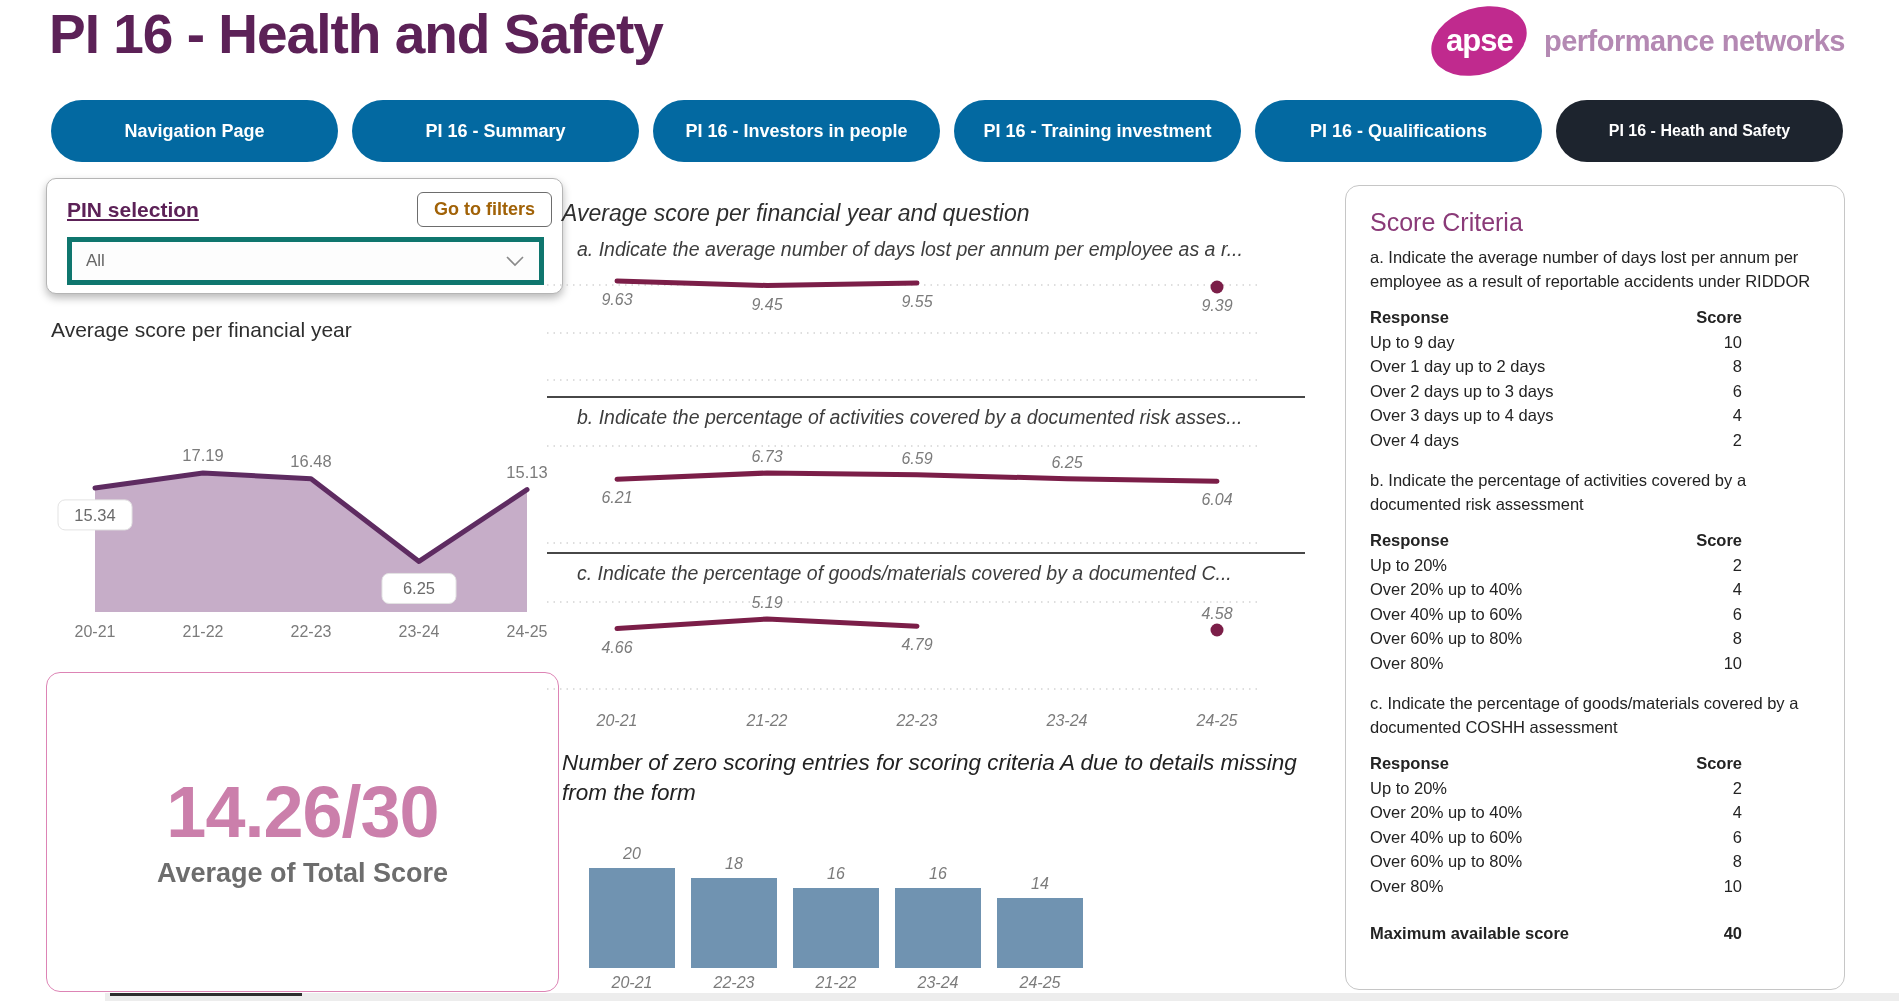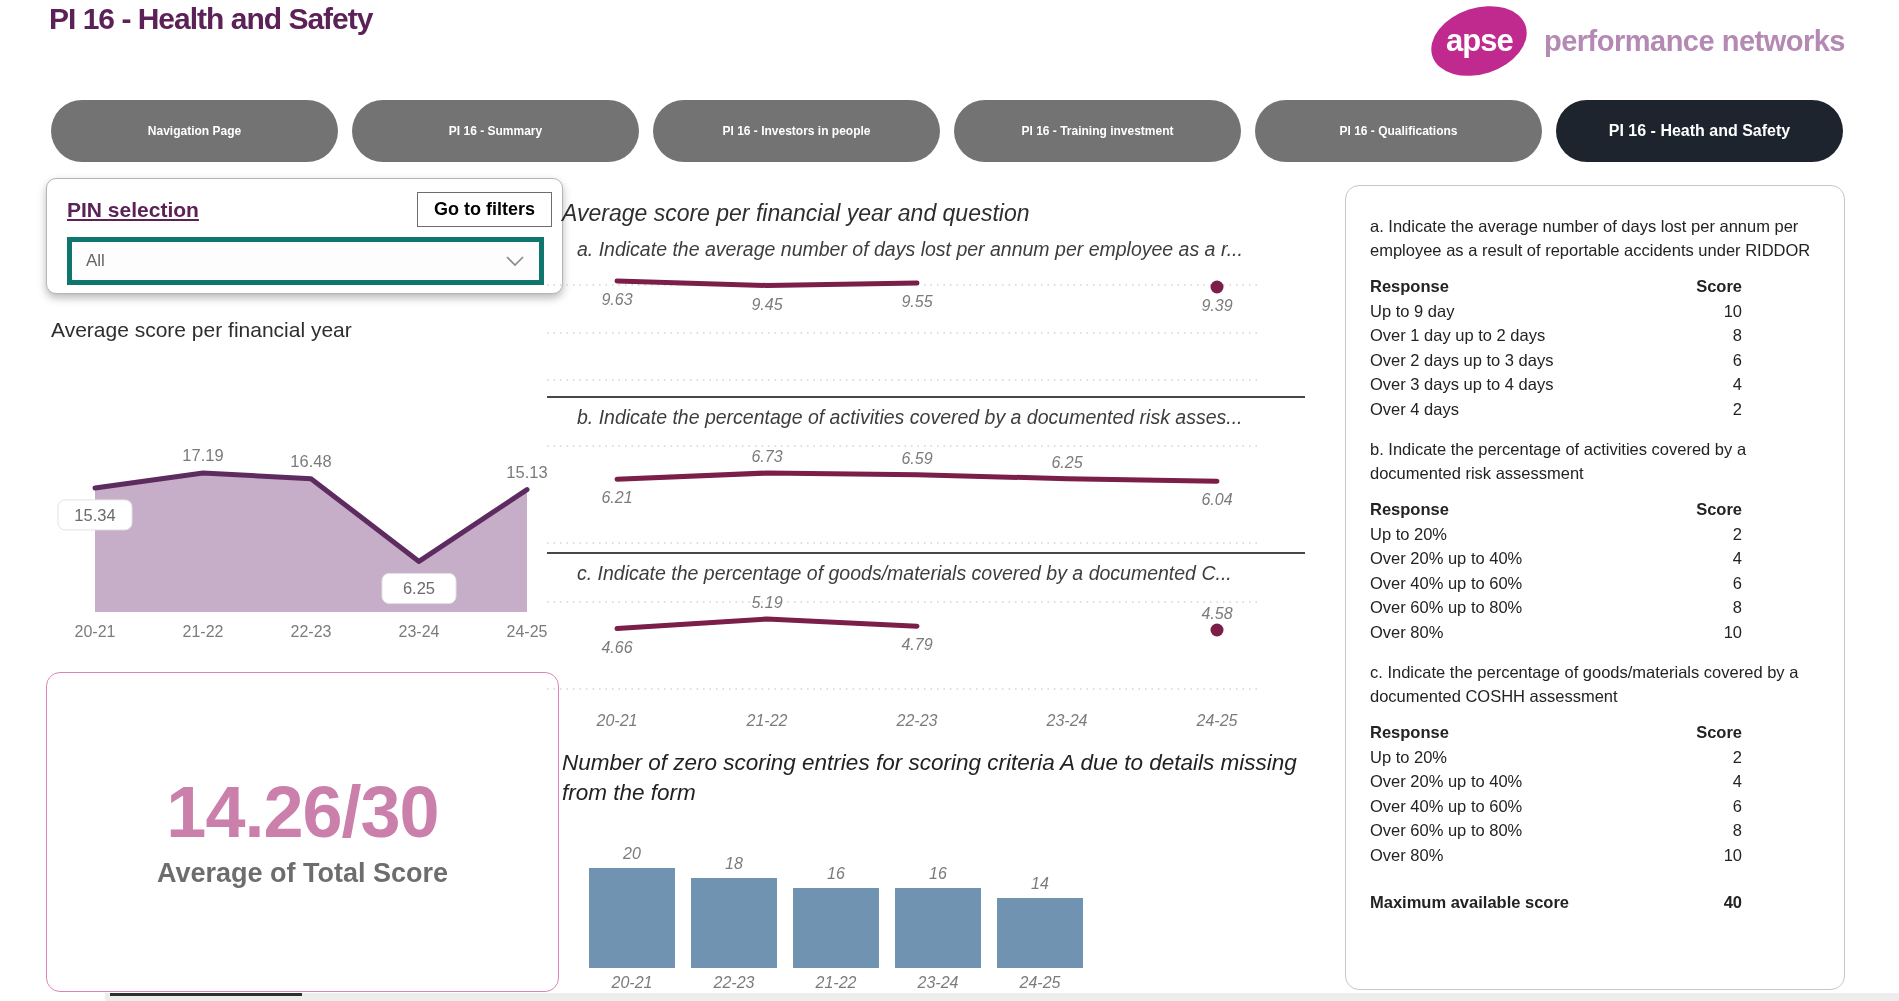--- a/index.html
+++ b/index.html
@@ -3,50 +3,50 @@
 <meta charset="utf-8">
 <style>
   html,body{margin:0;padding:0;}
   body{
     width:1899px;height:1001px;position:relative;overflow:hidden;
     background:#ffffff;font-family:"Liberation Sans","DejaVu Sans",sans-serif;
     -webkit-font-smoothing:antialiased;
   }
   
   .page-title{
-    position:absolute;left:49px;top:2px;font-size:30px;font-weight:bold;
+    position:absolute;left:49px;top:2px;font-size:55px;font-weight:bold;
     color:#5c2157;letter-spacing:-1px;
   }
   .logo{position:absolute;top:8px;right:54px;display:flex;align-items:center;gap:16px;}
   .logo-ellipse{
     width:98px;height:66px;background:#c02a8e;border-radius:50%;
     transform:rotate(-18deg);display:flex;align-items:center;justify-content:center;
   }
   .logo-ellipse span{color:#fff;font-size:31px;font-weight:bold;transform:rotate(18deg);letter-spacing:-1px;}
   .logo-tagline{font-size:29px;font-weight:bold;color:#b489b3;letter-spacing:-0.5px;text-align:right;}
   
   .nav-row{
     position:absolute;left:51px;top:100px;width:1792px;height:62px;
     display:flex;justify-content:space-between;
   }
   .nav-btn{
-    width:287px;height:62px;border-radius:31px;background:#737373;color:#ffffff;
-    font-size:12px;font-weight:bold;display:flex;align-items:center;justify-content:center;
+    width:287px;height:62px;border-radius:31px;background:#0369a1;color:#ffffff;
+    font-size:18px;font-weight:bold;display:flex;align-items:center;justify-content:center;
     cursor:pointer;
   }
   .nav-btn.active{background:#1d242e;font-size:16px;}
   
   .pin-card{
     position:absolute;left:46px;top:178px;width:515px;height:114px;background:#fff;
     border:1px solid #b5b5b5;border-radius:10px;box-shadow:0 4px 9px rgba(0,0,0,.28);
   }
   .pin-head{display:flex;justify-content:space-between;align-items:center;padding:13px 10px 0 20px;}
   .pin-title{font-size:21px;font-weight:bold;color:#5c2157;text-decoration:underline;}
   .pin-filters-btn{
-    border:1.5px solid #6d6d6d;border-radius:0;background:#fff;color:#000000;
+    border:1.5px solid #6d6d6d;border-radius:6px;background:#fff;color:#a16207;
     font-size:18px;font-weight:bold;padding:6px 16px;cursor:pointer;
   }
   .pin-dropdown{
     margin:10px 18px 0 20px;height:38px;border:5px solid #0f766e;background:#fdfdfd;
     display:flex;align-items:center;justify-content:space-between;padding:0 14px;cursor:pointer;
   }
   .pin-dropdown .val{font-size:17px;color:#666;}
   .left-chart-title{position:absolute;left:51px;top:318px;font-size:21px;color:#2e2e2e;}
   #area-svg{position:absolute;left:46px;top:440px;}
   .score-big-card{
@@ -232,20 +232,21 @@
       </div>
       <div class="bar-group">
         <div class="bar-val">14</div>
         <div class="bar-rect" style="height: 70px; background: rgb(112, 147, 177);"></div>
         <div class="bar-cat">24-25</div>
       </div>
     </div>
 </div>
 
 <div class="criteria-card">
+  <h2 class="criteria-heading">Score Criteria</h2>
   <div id="criteria-body">
       <div class="sc-section first">
         <p class="sc-question">a. Indicate the average number of days lost per annum per employee as a result of reportable accidents under RIDDOR</p>
         <div class="sc-table">
           <div class="sc-row head">
             <span>Response</span>
             <span class="sc-score">Score</span>
           </div>
           <div class="sc-row">
             <span>Up to 9 day</span>

